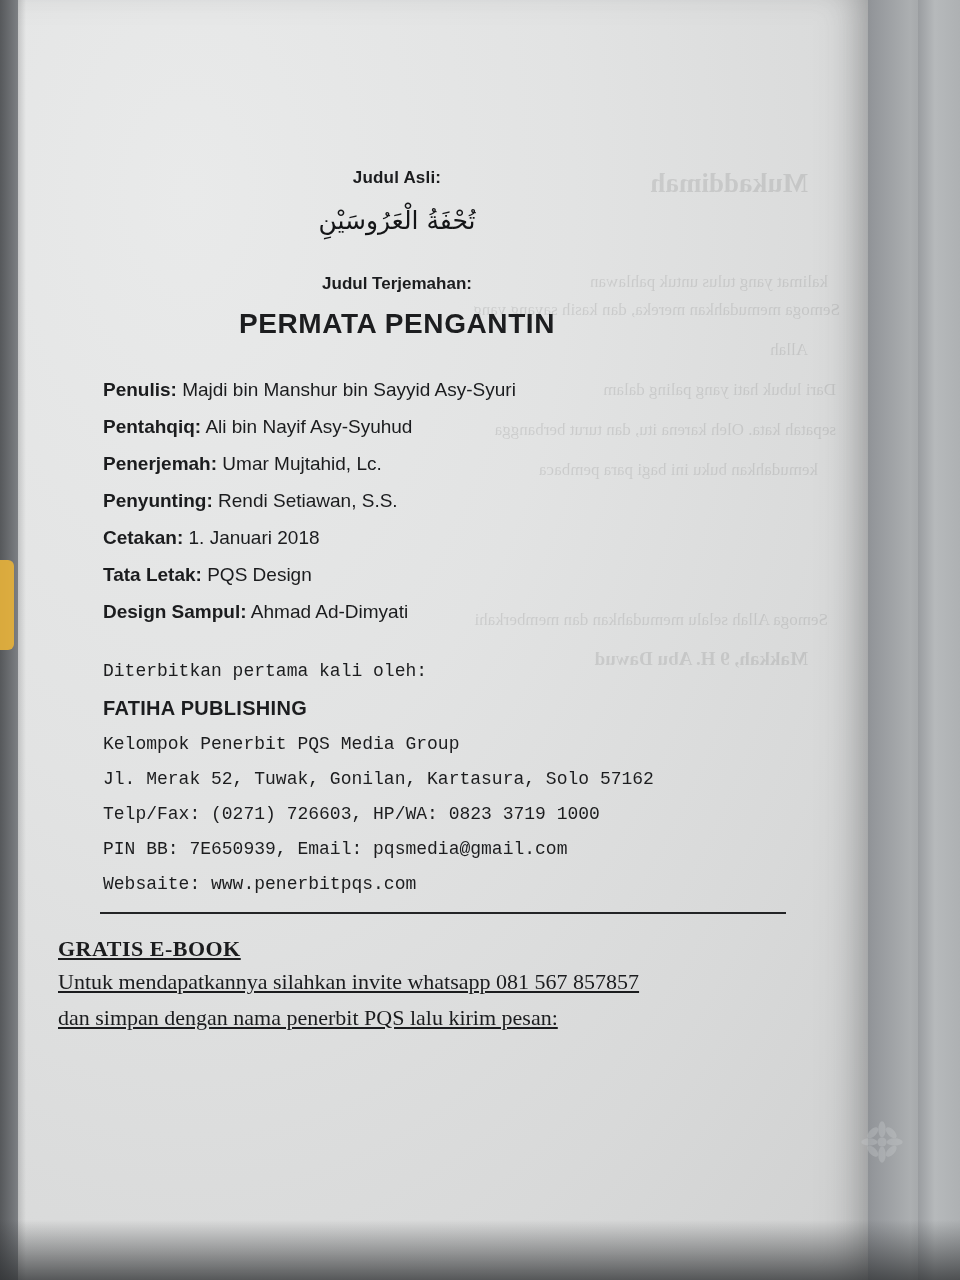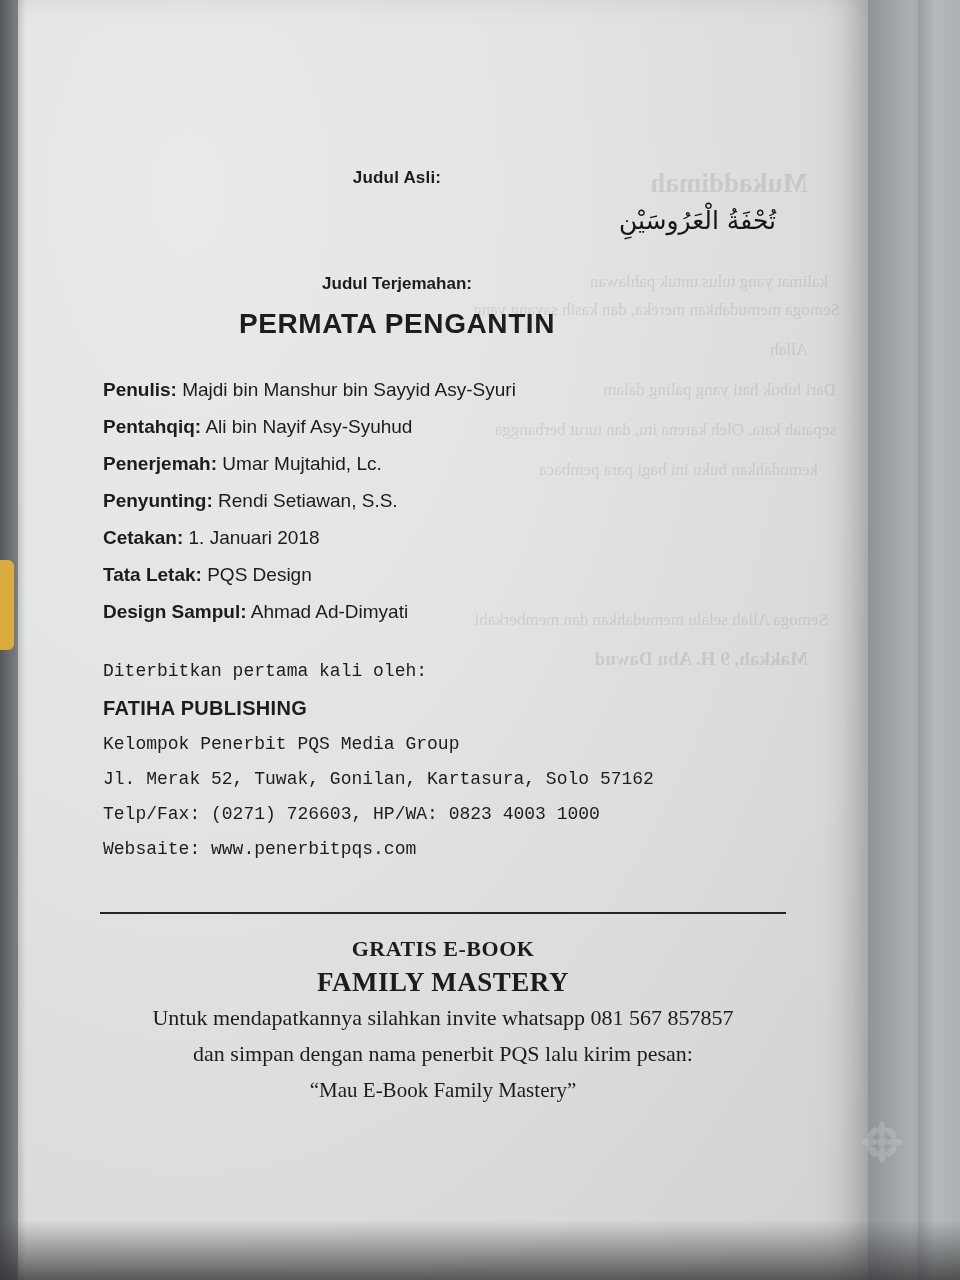--- a/index.html
+++ b/index.html
@@ -110,21 +110,20 @@
     letter-spacing: .2px;
   }
   .arabic-title {
     position: absolute;
     left: 0; right: 0;
     top: 190px;
     font-family: "DejaVu Sans", sans-serif;
     font-size: 25px;
     direction: rtl;
     color: #141517;
-    text-align: right;
   }
   .lbl-judul-terj {
     position: absolute;
     left: 0; right: 0;
     top: 258px;
     font-size: 17px;
     font-weight: bold;
   }
   .main-title {
     position: absolute;
@@ -175,23 +174,23 @@
     width: 686px;
     height: 2px;
     background: #232426;
   }
 
   .promo {
     position: absolute;
     left: 40px;
     top: 918px;
     width: 770px;
-    text-align: center;
     font-family: "Liberation Serif", serif;
     color: #1b1c1e;
+    text-decoration: underline;
   }
   .promo-1 {
     font-size: 22px;
     font-weight: bold;
     letter-spacing: .5px;
     line-height: 30px;
   }
   .promo-2 {
     font-size: 27px;
     font-weight: bold;
@@ -279,32 +278,31 @@
           <b>Design Sampul:</b>
           <span>Ahmad Ad-Dimyati</span>
         </div>
       </div>
 
       <div class="publisher">
         <div class="pub-line">Diterbitkan pertama kali oleh:</div>
         <div class="pub-name">FATIHA PUBLISHING</div>
         <div class="pub-line">Kelompok Penerbit PQS Media Group</div>
         <div class="pub-line">Jl. Merak 52, Tuwak, Gonilan, Kartasura, Solo 57162</div>
-        <div class="pub-line">Telp/Fax: (0271) 726603, HP/WA: 0823 4003 1000</div>
+        <div class="pub-line">Telp/Fax: (0271) 726603, HP/WA: 0823 3719 1000</div>
+        <div class="pub-line">PIN BB: 7E650939, Email: pqsmedia@gmail.com</div>
         <div class="pub-line">Websaite: www.penerbitpqs.com</div>
       </div>
 
       <div class="rule"></div>
 
       <div class="promo">
         <div class="promo-1">GRATIS E-BOOK</div>
-        <div class="promo-2">FAMILY MASTERY</div>
         <div class="promo-3">Untuk mendapatkannya silahkan invite whatsapp 081 567 857857</div>
         <div class="promo-4">dan simpan dengan nama penerbit PQS lalu kirim pesan:</div>
-        <div class="promo-5">“Mau E-Book  Family Mastery”</div>
       </div>
 
     </div>
   </div>
 
   <svg class="faint-flower" viewBox="0 0 40 40">
     <g fill="#c9ccce">
       <circle cx="20" cy="20" r="4"></circle>
       <ellipse cx="20" cy="9" rx="3.2" ry="7"></ellipse>
       <ellipse cx="20" cy="31" rx="3.2" ry="7"></ellipse>

